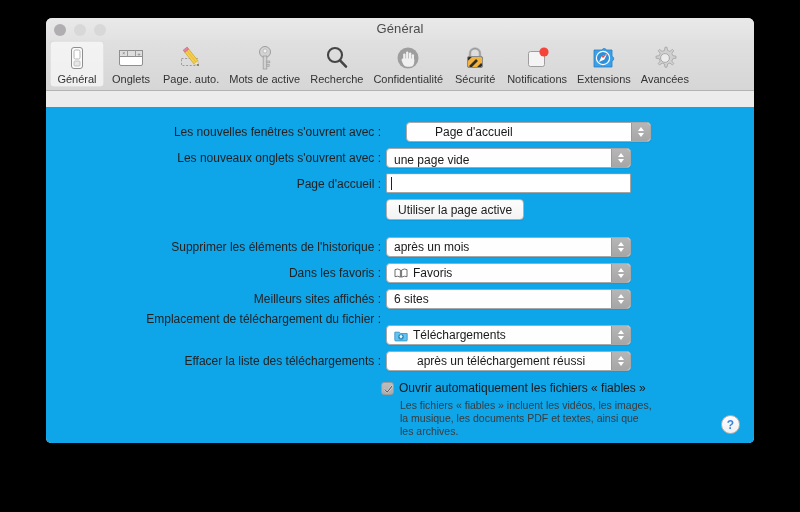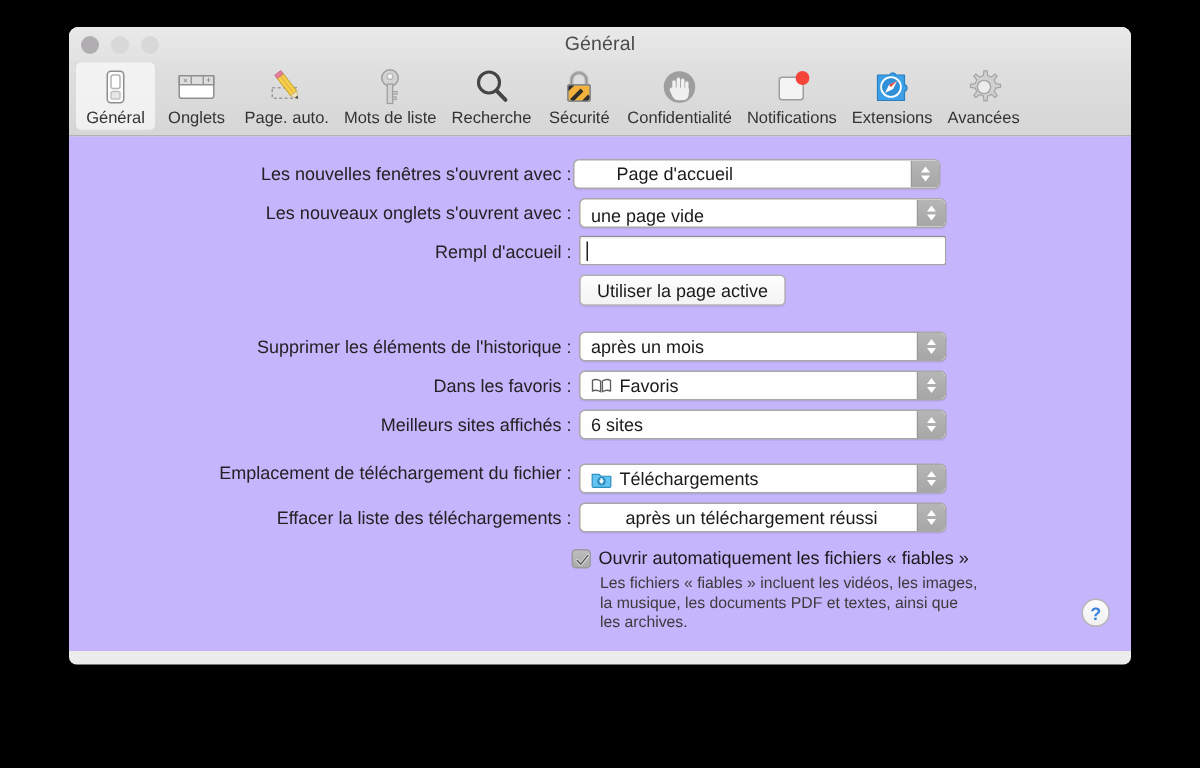--- a/index.html
+++ b/index.html
@@ -93,21 +93,22 @@
     font-size: 11px;
     color: #333333;
     margin-top: 1px;
     white-space: nowrap;
   }
 
   
   #content {
     position: relative;
     height: 343px;
-    background: #c4b5fd;
+    background: #0ea5e9;
+    margin-top: 16px;
   }
 
   .row {
     position: absolute;
     display: flex;
     align-items: center;
     height: 20px;
   }
   .row-label {
     font-size: 12px;
@@ -322,31 +323,47 @@
     <div class="tb-item">
       <div class="tb-icon">
         <svg width="20" height="26" viewBox="0 0 20 26">
           <circle cx="10" cy="7" r="5.5" fill="#d3d3d3" stroke="#9d9d9d"></circle>
           <circle cx="10" cy="6" r="2" fill="#f2f2f2" stroke="#b0b0b0" stroke-width="0.7"></circle>
           <rect x="8.2" y="11" width="3.6" height="13" fill="#d3d3d3" stroke="#9d9d9d" stroke-width="0.8"></rect>
           <rect x="11.8" y="16" width="3" height="1.8" fill="#c9c9c9" stroke="#9d9d9d" stroke-width="0.6"></rect>
           <rect x="11.8" y="19.6" width="2.4" height="1.8" fill="#c9c9c9" stroke="#9d9d9d" stroke-width="0.6"></rect>
         </svg>
       </div>
-      <div class="tb-label">Mots de liste</div>
+      <div class="tb-label">Mots de active</div>
     </div>
 
     <div class="tb-item">
       <div class="tb-icon">
         <svg width="26" height="26" viewBox="0 0 26 26">
           <circle cx="11" cy="10" r="7" fill="none" stroke="#454545" stroke-width="2.1"></circle>
           <line x1="16" y1="15.4" x2="22" y2="21.6" stroke="#454545" stroke-width="2.6" stroke-linecap="round"></line>
         </svg>
       </div>
       <div class="tb-label">Recherche</div>
+    </div>
+
+    <div class="tb-item">
+      <div class="tb-icon">
+        <svg width="26" height="26" viewBox="0 0 26 26">
+          <circle cx="13" cy="13" r="10.5" fill="#9e9e9e"></circle>
+          <g fill="#f0f0f0">
+            <rect x="8.2" y="8.5" width="2.3" height="8" rx="1.1"></rect>
+            <rect x="11.1" y="6.6" width="2.3" height="10" rx="1.1"></rect>
+            <rect x="14" y="7.4" width="2.3" height="9.2" rx="1.1"></rect>
+            <rect x="16.8" y="9.2" width="2.2" height="7.6" rx="1.1"></rect>
+            <path d="M7.6 13.4 q-1.6 0.6 -0.9 2.4 l1.6 3.6 q1.2 2.4 4 2.4 h2.6 q3.4 0 4.1 -3.2 l0.4 -3.4 q0.2 -1.6 -1.3 -1.7 z"></path>
+          </g>
+        </svg>
+      </div>
+      <div class="tb-label">Confidentialité</div>
     </div>
 
     <div class="tb-item">
       <div class="tb-icon">
         <svg width="24" height="26" viewBox="0 0 24 26">
           <path d="M7 12 V8.5 a5 5 0 0 1 10 0 V12" fill="none" stroke="#b6b6b6" stroke-width="2.6"></path>
           <path d="M7 12 V8.5 a5 5 0 0 1 10 0 V12" fill="none" stroke="#8f8f8f" stroke-width="0.8"></path>
           <rect x="4.5" y="11.5" width="15" height="11" rx="1.6" fill="#f2b23c" stroke="#8a8a8a"></rect>
           <clipPath id="lockclip">
               <rect x="4.5" y="11.5" width="15" height="11" rx="1.6"></rect>
@@ -358,36 +375,20 @@
           </g>
           <rect x="4.5" y="11.5" width="15" height="11" rx="1.6" fill="none" stroke="#8a8a8a"></rect>
         </svg>
       </div>
       <div class="tb-label">Sécurité</div>
     </div>
 
     <div class="tb-item">
       <div class="tb-icon">
         <svg width="26" height="26" viewBox="0 0 26 26">
-          <circle cx="13" cy="13" r="10.5" fill="#9e9e9e"></circle>
-          <g fill="#f0f0f0">
-            <rect x="8.2" y="8.5" width="2.3" height="8" rx="1.1"></rect>
-            <rect x="11.1" y="6.6" width="2.3" height="10" rx="1.1"></rect>
-            <rect x="14" y="7.4" width="2.3" height="9.2" rx="1.1"></rect>
-            <rect x="16.8" y="9.2" width="2.2" height="7.6" rx="1.1"></rect>
-            <path d="M7.6 13.4 q-1.6 0.6 -0.9 2.4 l1.6 3.6 q1.2 2.4 4 2.4 h2.6 q3.4 0 4.1 -3.2 l0.4 -3.4 q0.2 -1.6 -1.3 -1.7 z"></path>
-          </g>
-        </svg>
-      </div>
-      <div class="tb-label">Confidentialité</div>
-    </div>
-
-    <div class="tb-item">
-      <div class="tb-icon">
-        <svg width="26" height="26" viewBox="0 0 26 26">
           <rect x="4.5" y="6.5" width="16" height="15" rx="2" fill="#f4f4f4" stroke="#9d9d9d"></rect>
           <circle cx="20" cy="7" r="4.6" fill="#f5443a"></circle>
         </svg>
       </div>
       <div class="tb-label">Notifications</div>
     </div>
 
     <div class="tb-item">
       <div class="tb-icon">
         <svg width="28" height="26" viewBox="0 0 28 26">
@@ -412,41 +413,41 @@
       <div class="tb-label">Avancées</div>
     </div>
 
   </div>
 
   <div id="content">
 
     <div class="row" style="left:0; top:15px; width:335px;">
       <div class="row-label" style="width:335px;">Les nouvelles fenêtres s'ouvrent avec :</div>
     </div>
-    <div class="popup" style="position:absolute; left:336px; top:15px; width:245px;padding-left:28px;">
+    <div class="popup" style="position:absolute; left:360px; top:15px; width:245px;padding-left:28px;">
       <span class="pp-text">Page d'accueil</span>
       <span class="stepper">
         <i class="chev up"></i>
           <i class="chev down"></i>
       </span>
     </div>
 
     <div class="row" style="left:0; top:41px; width:335px;justify-content:center;">
       <div class="row-label" style="width:335px;">Les nouveaux onglets s'ouvrent avec :</div>
     </div>
     <div class="popup" style="position:absolute; left:340px; top:41px; width:245px;align-items:flex-end;">
       <span class="pp-text">une page vide</span>
       <span class="stepper">
         <i class="chev up"></i>
           <i class="chev down"></i>
       </span>
     </div>
 
     <div class="row" style="left:0; top:67px; width:335px;">
-      <div class="row-label" style="width:335px;">Rempl d'accueil :</div>
+      <div class="row-label" style="width:335px;">Page d'accueil :</div>
     </div>
     <div class="textfield" style="position:absolute; left:340px; top:66px; width:245px;">
         <span class="caret"></span>
     </div>
 
     <div class="pushbtn" style="position:absolute; left:340px; top:92px;">
       <span>Utiliser la page active</span>
     </div>
 
     <div class="row" style="left:0; top:130px; width:335px;">
@@ -481,21 +482,21 @@
       <div class="row-label" style="width:335px;">Meilleurs sites affichés :</div>
     </div>
     <div class="popup" style="position:absolute; left:340px; top:182px; width:245px;">
       <span class="pp-text">6 sites</span>
       <span class="stepper">
         <i class="chev up"></i>
           <i class="chev down"></i>
       </span>
     </div>
 
-    <div class="row" style="left:0; top:214px; width:335px;">
+    <div class="row" style="left:0; top:202px; width:335px;">
       <div class="row-label" style="width:335px;">Emplacement de téléchargement du fichier :</div>
     </div>
     <div class="popup" style="position:absolute; left:340px; top:218px; width:245px;">
       <span class="inline-icon">
         <svg width="14" height="13" viewBox="0 0 14 13">
           <path d="M0.8 3.2 h4.6 l1.2 1.3 h6.6 v6.6 a0.8 0.8 0 0 1 -0.8 0.8 h-10.8 a0.8 0.8 0 0 1 -0.8 -0.8 z" fill="#63c4f2" stroke="#2f8fc4" stroke-width="0.8" stroke-linejoin="round"></path>
           <circle cx="7" cy="7.8" r="2.9" fill="#2f8fc4"></circle>
           <polygon points="7,9.6 5.2,7.3 6.3,7.3 6.3,5.8 7.7,5.8 7.7,7.3 8.8,7.3" fill="#ffffff"></polygon>
         </svg>
       </span>

